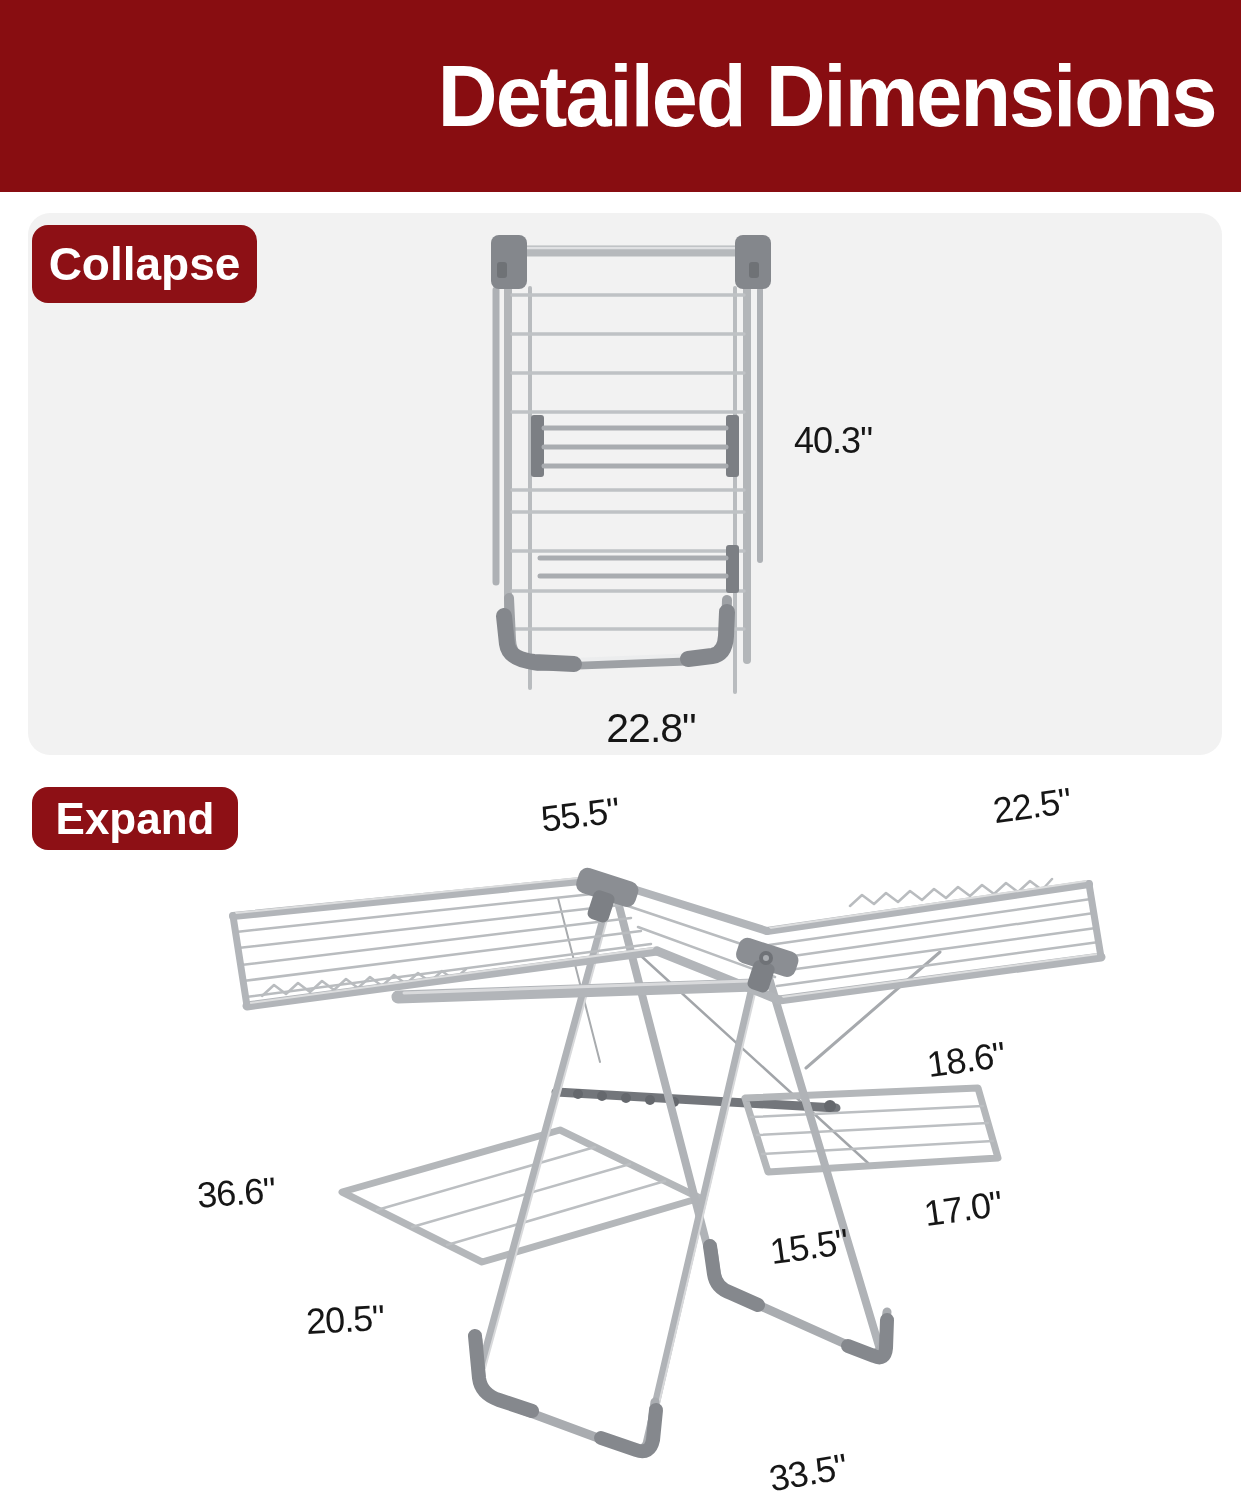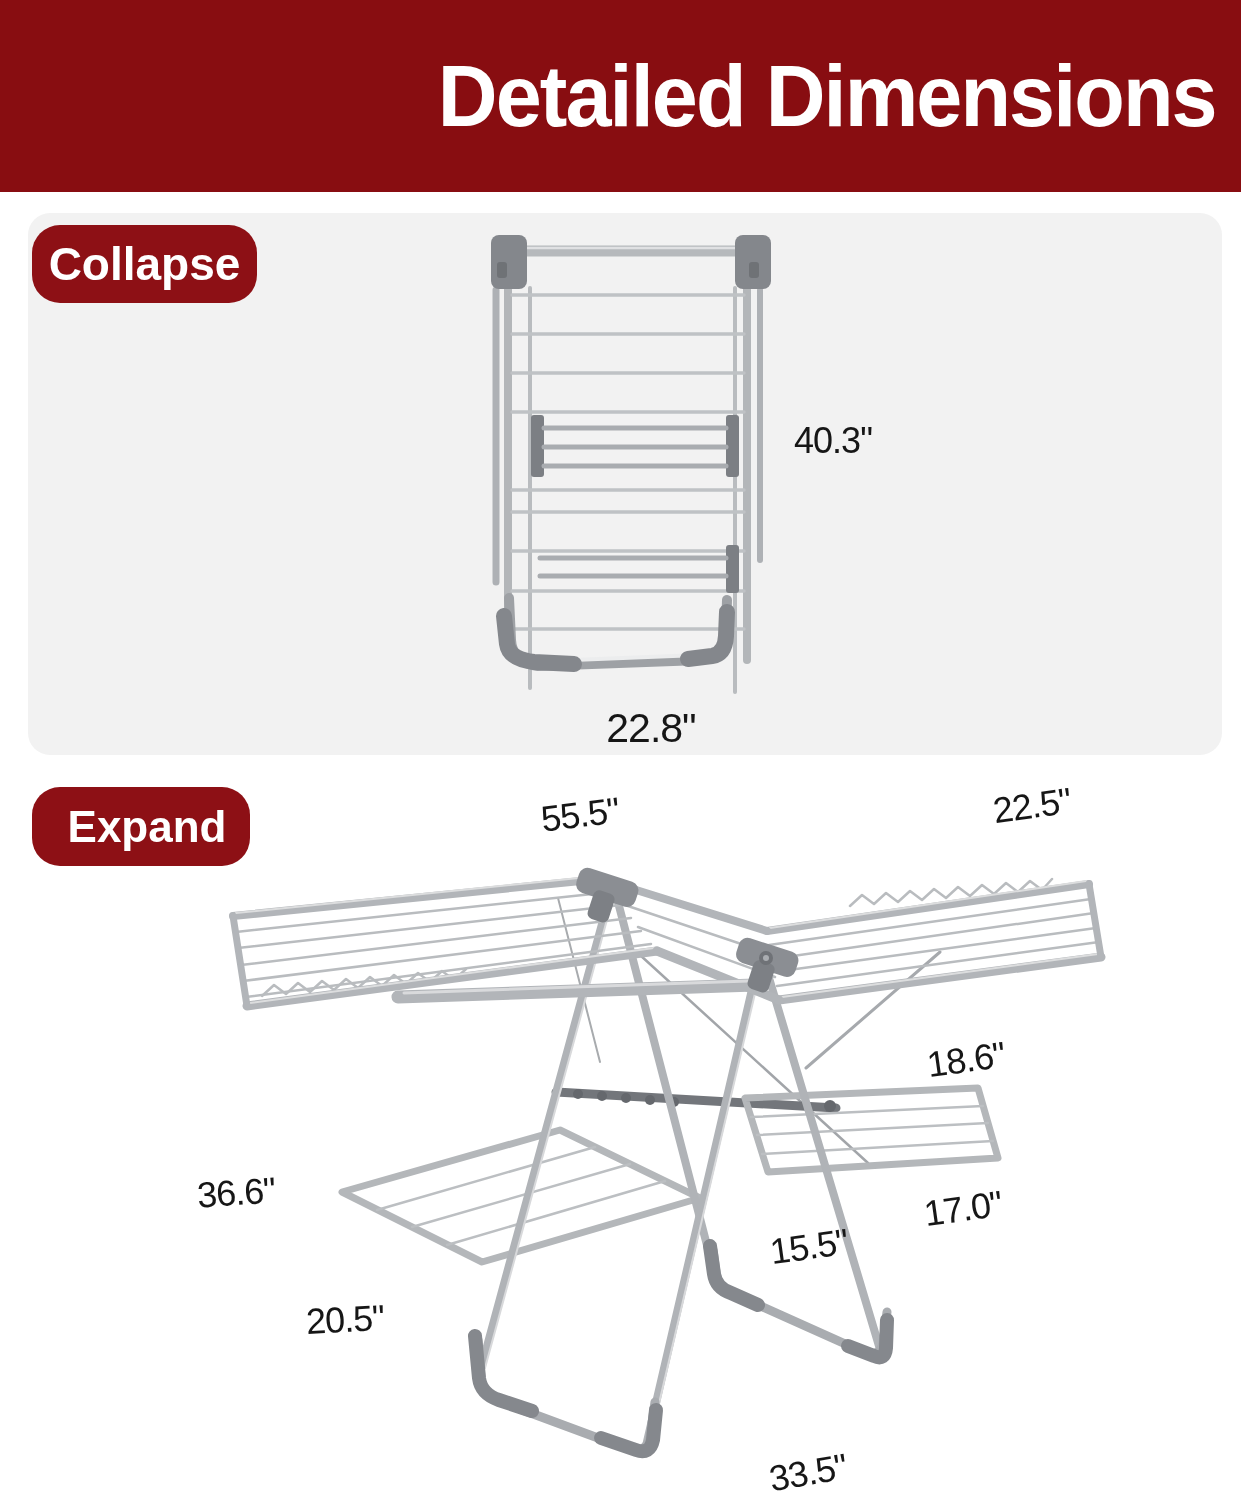--- a/index.html
+++ b/index.html
@@ -32,29 +32,29 @@
   .panel {
     position: absolute;
     left: 28px; top: 213px;
     width: 1194px; height: 542px;
     background: var(--panel-gray, #F2F2F2);
     border-radius: 22px;
   }
   .badge {
     position: absolute;
     background: var(--badge-red, #8D1015);
-    border-radius: 28px;
+    border-radius: 16px;
     display: flex;
     align-items: center;
     justify-content: center;
     color: #ffffff;
     font-weight: bold;
   }
   .badge-collapse { left: 32px; top: 225px; width: 225px; height: 78px; font-size: 46px; }
-  .badge-expand  { left: 32px; top: 787px; width: 206px; height: 79px; font-size: 44px; padding-left: 12px; }
+  .badge-expand  { left: 32px; top: 787px; width: 206px; height: 63px; font-size: 44px; }
   .illustration {
     position: absolute;
     left: 0; top: 0;
     width: 1241px; height: 1500px;
   }
   .dim {
     position: absolute;
     color: var(--label-text, #161616);
     font-size: 36px;
     letter-spacing: -1px;

